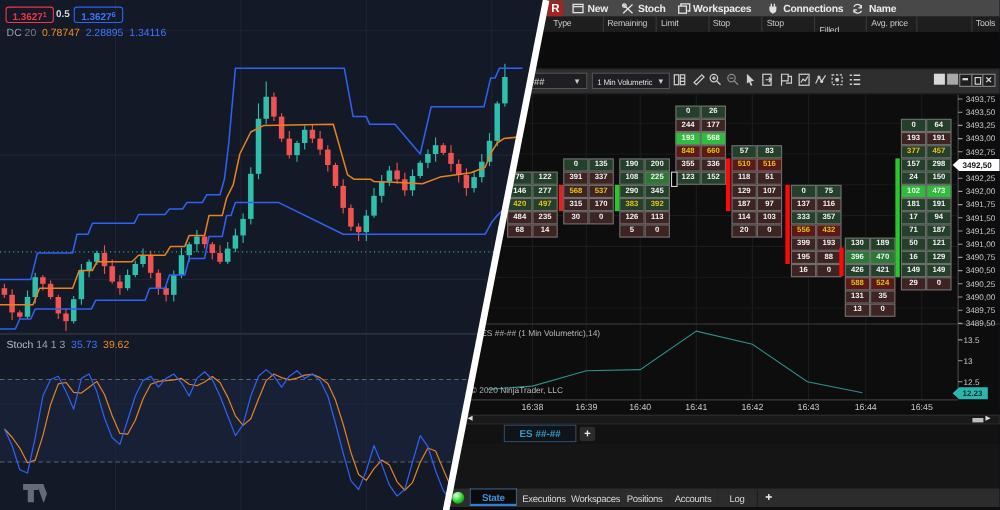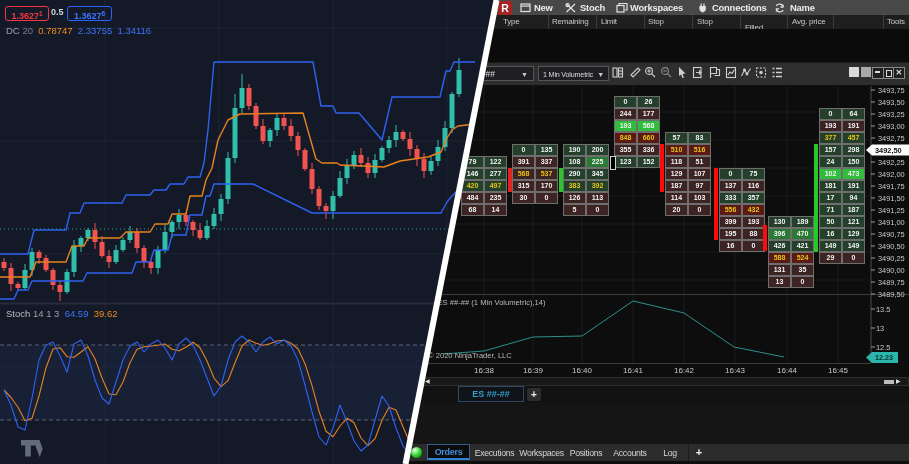--- a/index.html
+++ b/index.html
@@ -164,22 +164,22 @@
 <polyline points="4,390.0 11,397.5 18,407.3 25,420.7 32,418.3 39,396.0 46,367.7 53,349.0 60,347.7 67,356.7 74,357.3 81,352.0 88,346.7 95,358.7 102,378.0 109,394.0 116,394.7 123,382.0 130,362.7 137,349.3 144,346.7 151,346.0 158,345.3 165,344.0 172,349.3 179,350.7 186,347.3 193,342.3 200,347.7 207,361.0 214,378.0 221,386.7 228,380.7 235,362.7 242,346.0 249,340.0 256,343.3 263,345.3 270,343.7 277,341.0 284,340.3 291,343.3 298,348.7 305,363.7 312,385.7 319,411.3 326,431.3 333,436.7 340,426.0 347,418.3 354,422.7 361,438.0 368,445.7 375,438.7 382,420.3 389,407.3 396,410.0 403,426.7 410,443.0 417,449.7 424,443.7 431,424.7 438,398.0 445,371.3 452,352.7 459,346.7" fill="none" stroke="#e8821e" stroke-width="1.1" stroke-linejoin="round"></polyline>
 <polyline points="4,390 11,405 18,427 25,430 32,398 39,360 46,345 53,342 60,356 67,372 74,344 81,340 88,356 95,380 102,398 109,404 116,382 123,360 130,346 137,342 144,352 151,344 158,340 165,348 172,360 179,344 186,338 193,345 200,360 207,378 214,396 221,386 228,360 235,342 242,336 249,342 256,352 263,342 270,337 277,344 284,340 291,346 298,360 305,385 312,412 319,437 326,445 333,428 340,405 347,422 354,441 361,451 368,445 375,420 382,396 389,406 396,428 403,446 410,455 417,448 424,428 431,398 438,368 445,348 452,342 459,350" fill="none" stroke="#2e62f4" stroke-width="1.1" stroke-linejoin="round"></polyline>
 <g fill="#646b7a">
 <path d="M21 440 h14 v5.5 h-4.2 v11 h-5.6 v-11 H21 z"></path>
 <path d="M33.5 440 h6 l3.2 9 3.2-9 h0 l-6 16.5 h-0.6 z"></path>
 </g>
 </svg>
 <div style="position:absolute;left:5px;top:6px;width:42px;height:13px;border:1px solid #f23645;border-radius:3px;color:#f23645;font-size:9px;font-weight:bold;text-align:center;line-height:13px">1.3627<span style="font-size:6.5px;vertical-align:3px">1</span></div>
 <div style="position:absolute;left:51px;top:6px;color:#d1d4dc;font-size:9px;font-weight:bold;line-height:13px">0.5</div>
 <div style="position:absolute;left:67px;top:6px;width:43px;height:13px;border:1px solid #2962ff;border-radius:3px;color:#3d74ff;font-size:9px;font-weight:bold;text-align:center;line-height:13px">1.3627<span style="font-size:6.5px;vertical-align:3px">6</span></div>
-<div style="position:absolute;left:6px;top:25px;font-size:9.5px;color:#9ba0ac">DC <span style="color:#787d89">20</span>&nbsp; <span style="color:#ef8d1f">0.78747</span>&nbsp; <span style="color:#3d74ff">2.33755</span>&nbsp; <span style="color:#3d74ff">1.34116</span></div>
-<div style="position:absolute;left:6px;top:308px;font-size:9.5px;color:#b8bcc6">Stoch <span style="color:#9ba0ac">14 1 3</span>&nbsp; <span style="color:#3d74ff">64.59</span>&nbsp; <span style="color:#ef8d1f">39.62</span></div>
+<div style="position:absolute;left:6px;top:25px;font-size:9.5px;color:#9ba0ac">DC <span style="color:#787d89">20</span>&nbsp; <span style="color:#ef8d1f">0.78747</span>&nbsp; <span style="color:#3d74ff">2.28895</span>&nbsp; <span style="color:#3d74ff">1.34116</span></div>
+<div style="position:absolute;left:6px;top:308px;font-size:9.5px;color:#b8bcc6">Stoch <span style="color:#9ba0ac">14 1 3</span>&nbsp; <span style="color:#3d74ff">35.73</span>&nbsp; <span style="color:#ef8d1f">39.62</span></div>
 </div>
 <div style="position:absolute;left:0;top:0;width:909px;height:464px;background:#0d0d0d;clip-path:polygon(499px 0px, 909px 0px, 909px 464px, 408px 464px);font-family:'Liberation Sans',sans-serif">
 <svg width="909" height="464" style="position:absolute;left:0;top:0" font-family="Liberation Sans, sans-serif">
 <line x1="484" y1="84" x2="484" y2="363" stroke="#1d1d1d" stroke-width="1"></line>
         <line x1="533" y1="84" x2="533" y2="363" stroke="#1d1d1d" stroke-width="1"></line>
         <line x1="582" y1="84" x2="582" y2="363" stroke="#1d1d1d" stroke-width="1"></line>
         <line x1="633" y1="84" x2="633" y2="363" stroke="#1d1d1d" stroke-width="1"></line>
         <line x1="684" y1="84" x2="684" y2="363" stroke="#1d1d1d" stroke-width="1"></line>
         <line x1="735" y1="84" x2="735" y2="363" stroke="#1d1d1d" stroke-width="1"></line>
         <line x1="787" y1="84" x2="787" y2="363" stroke="#1d1d1d" stroke-width="1"></line>
@@ -482,21 +482,21 @@
 <div style="position:absolute;left:420px;top:377px;width:489px;height:9px;background:#191919;border:1px solid #2e2e2e;box-sizing:border-box">
 <div style="position:absolute;left:4px;top:1px;width:9px;height:5px;color:#ddd;font-size:6px;line-height:5px">◀</div>
 <div style="position:absolute;right:3px;top:1px;width:9px;height:5px;color:#ddd;font-size:6px;line-height:5px">▶</div>
 <div style="position:absolute;right:14px;top:1.5px;width:10px;height:4.5px;background:#bdbdbd"></div>
 </div>
 <div style="position:absolute;left:0;top:386px;width:909px;height:17px;background:#121212"></div>
 <div style="position:absolute;left:458px;top:386px;width:66px;height:16px;background:#101418;border:1px solid #2e4a66;color:#2f9fce;font-weight:bold;font-size:9px;text-align:center;line-height:15px;box-sizing:border-box">ES ##-##</div>
 <div style="position:absolute;left:527px;top:388px;width:14px;height:13px;background:#2c2c2c;color:#eee;font-size:10px;font-weight:bold;text-align:center;line-height:13px;border-radius:2px">+</div>
 <div style="position:absolute;left:0;top:403px;width:909px;height:41px;background:#151515"></div>
 <div style="position:absolute;left:0;top:444px;width:909px;height:17px;background:#2c2c2c"></div>
-<div style="position:absolute;left:427px;top:444px;width:43px;height:16px;background:#0b0b0b;border:1px solid #39608c;border-bottom:2px solid #2f7fd6;color:#418fd8;font-weight:bold;font-size:9px;letter-spacing:-0.3px;text-align:center;line-height:15px;box-sizing:border-box">Orders</div>
+<div style="position:absolute;left:427px;top:444px;width:43px;height:16px;background:#0b0b0b;border:1px solid #39608c;border-bottom:2px solid #2f7fd6;color:#418fd8;font-weight:bold;font-size:9px;letter-spacing:-0.3px;text-align:center;line-height:15px;box-sizing:border-box">State</div>
 <div style="position:absolute;left:470px;top:445px;width:49px;height:16px;background:#2c2c2c;border-right:1px solid #1c1c1c;color:#d6d6d6;font-size:8.7px;letter-spacing:-0.3px;text-align:center;line-height:16px">Executions</div>
       <div style="position:absolute;left:519px;top:445px;width:45px;height:16px;background:#2c2c2c;border-right:1px solid #1c1c1c;color:#d6d6d6;font-size:8.7px;letter-spacing:-0.3px;text-align:center;line-height:16px">Workspaces</div>
       <div style="position:absolute;left:564px;top:445px;width:44px;height:16px;background:#2c2c2c;border-right:1px solid #1c1c1c;color:#d6d6d6;font-size:8.7px;letter-spacing:-0.3px;text-align:center;line-height:16px">Positions</div>
       <div style="position:absolute;left:608px;top:445px;width:44px;height:16px;background:#2c2c2c;border-right:1px solid #1c1c1c;color:#d6d6d6;font-size:8.7px;letter-spacing:-0.3px;text-align:center;line-height:16px">Accounts</div>
       <div style="position:absolute;left:652px;top:445px;width:36px;height:16px;background:#2c2c2c;border-right:1px solid #1c1c1c;color:#d6d6d6;font-size:8.7px;letter-spacing:-0.3px;text-align:center;line-height:16px">Log</div>
 <div style="position:absolute;left:692px;top:446px;width:14px;height:13px;color:#eee;font-size:11px;font-weight:bold;text-align:center;line-height:13px">+</div>
 <div style="position:absolute;left:411px;top:446.5px;width:11px;height:11px;border-radius:50%;background:radial-gradient(circle at 35% 30%, #eafcea, #3ddc3d 45%, #0c930c 80%)"></div>
 <div style="position:absolute;left:0;top:461px;width:909px;height:3px;background:#0e0e0e"></div>
 </div>
 <svg width="909" height="464" style="position:absolute;left:0;top:0;pointer-events:none">

